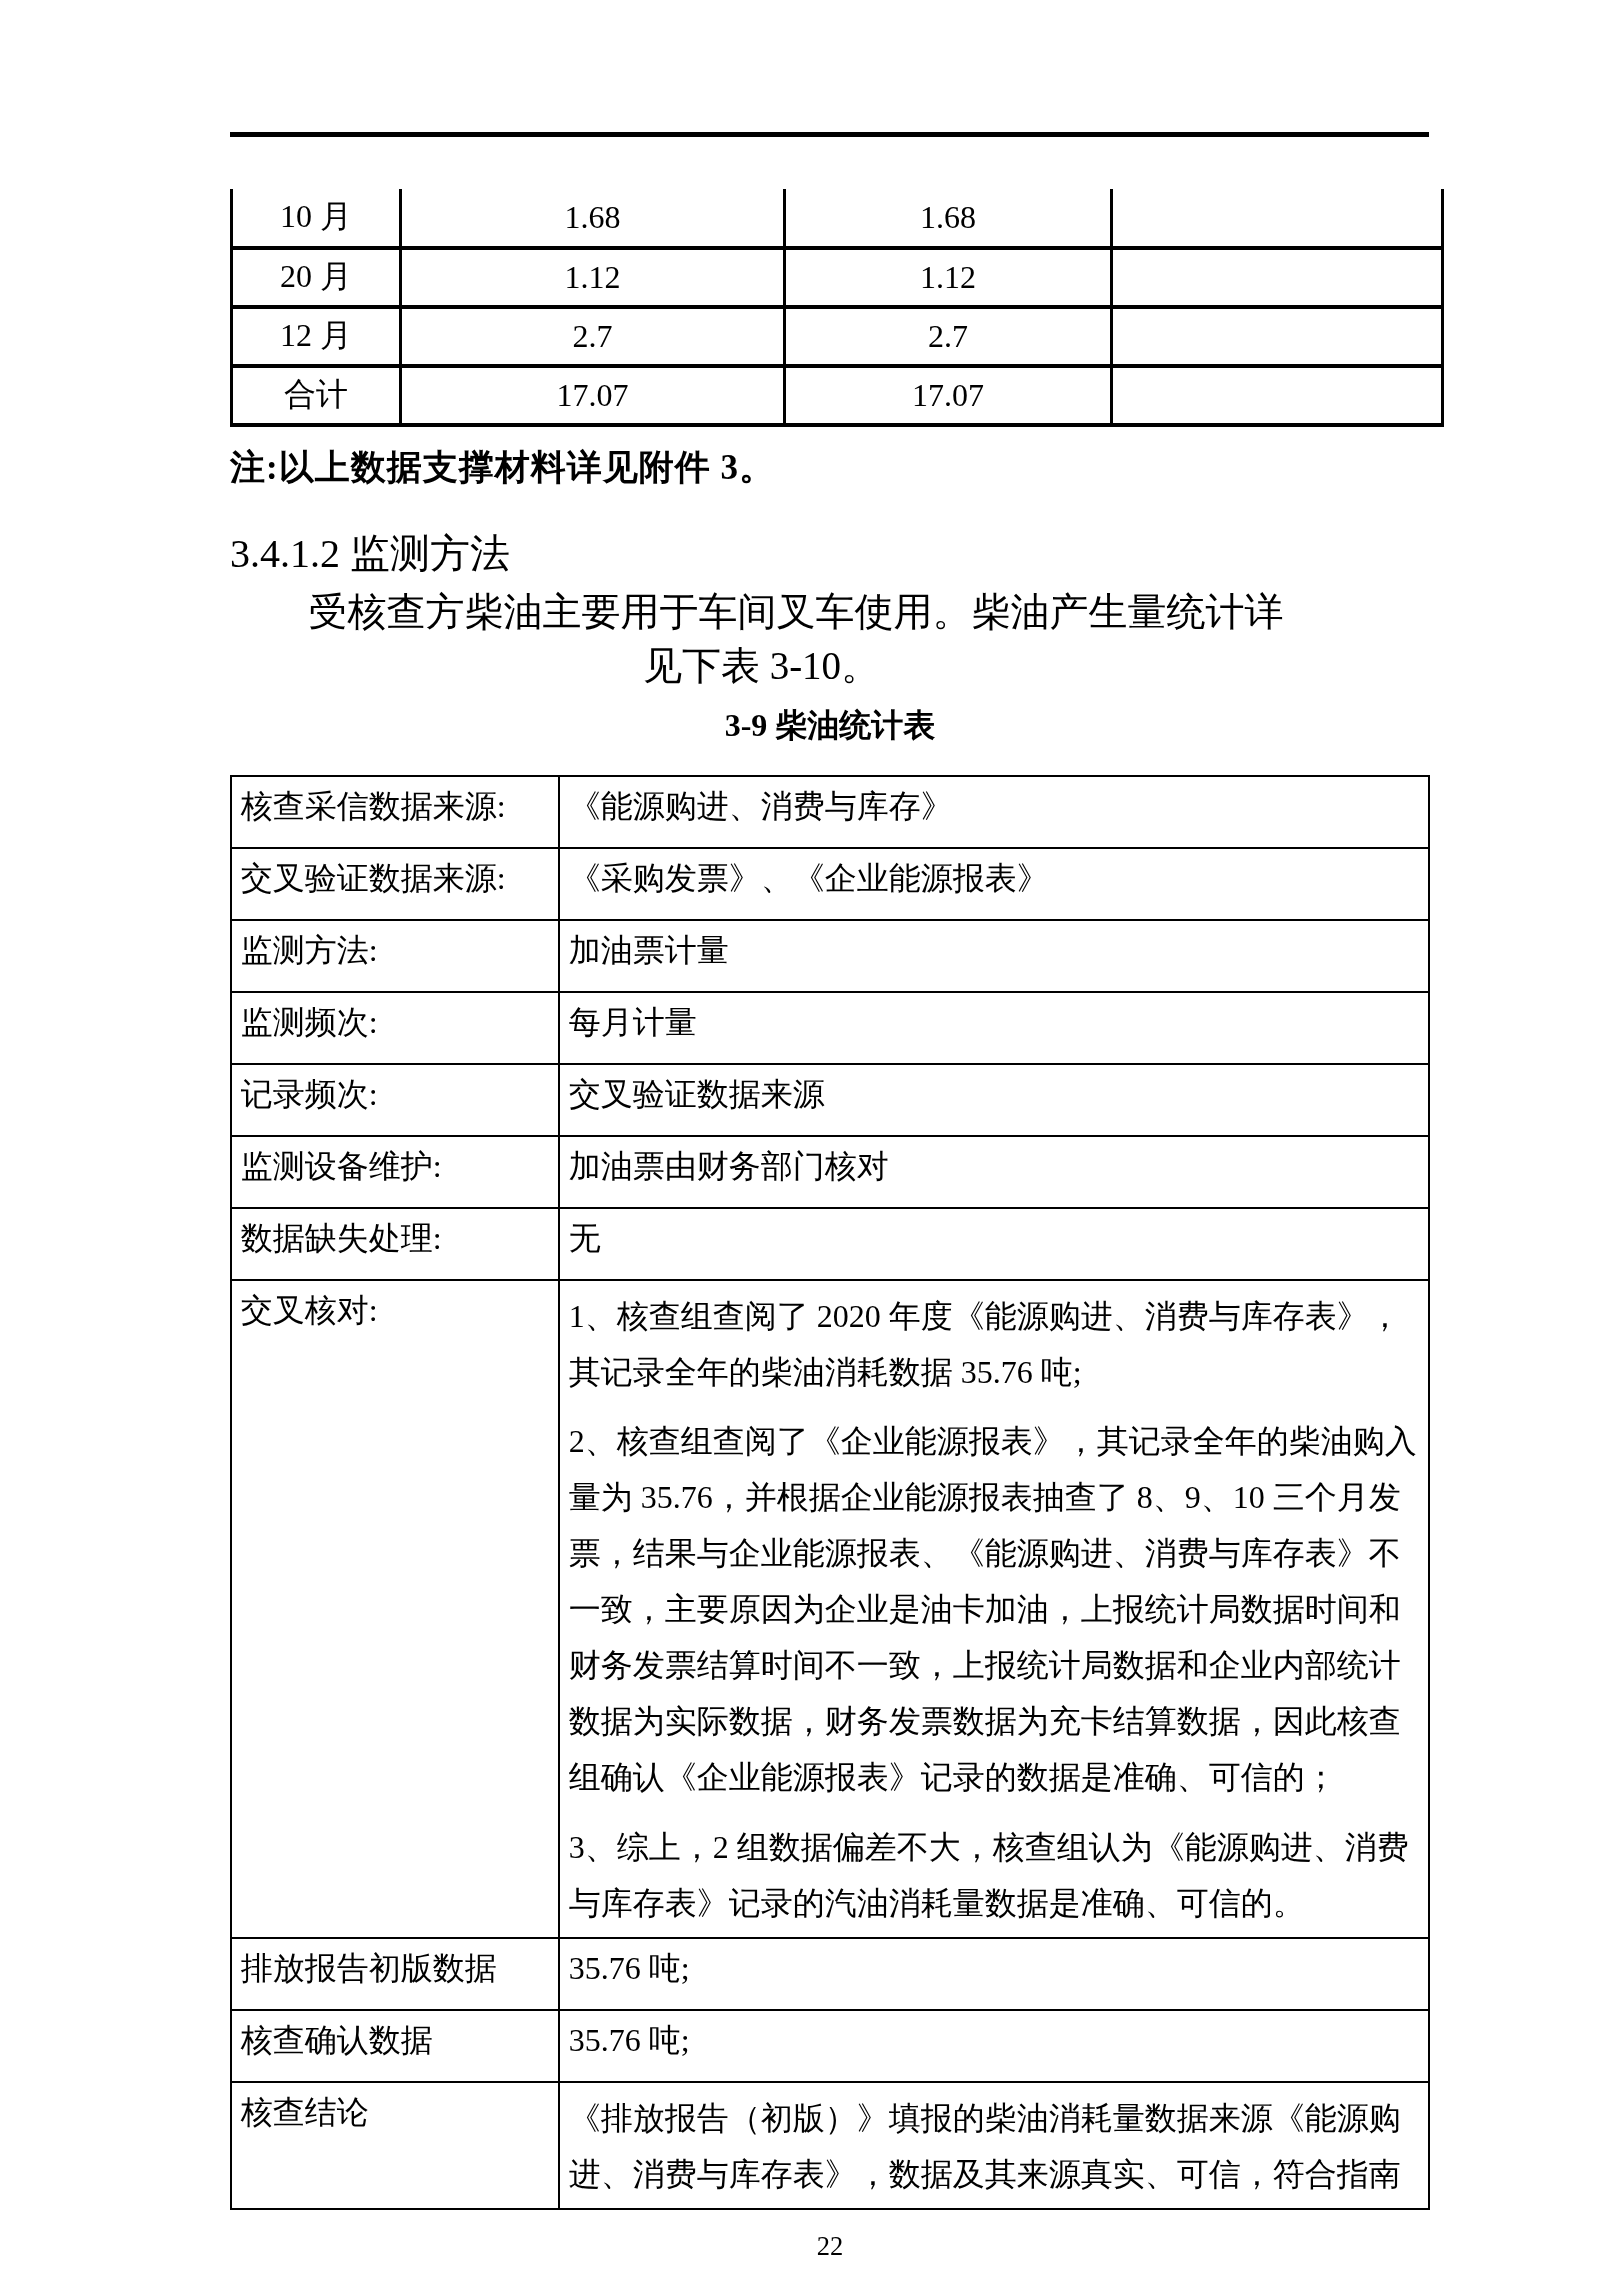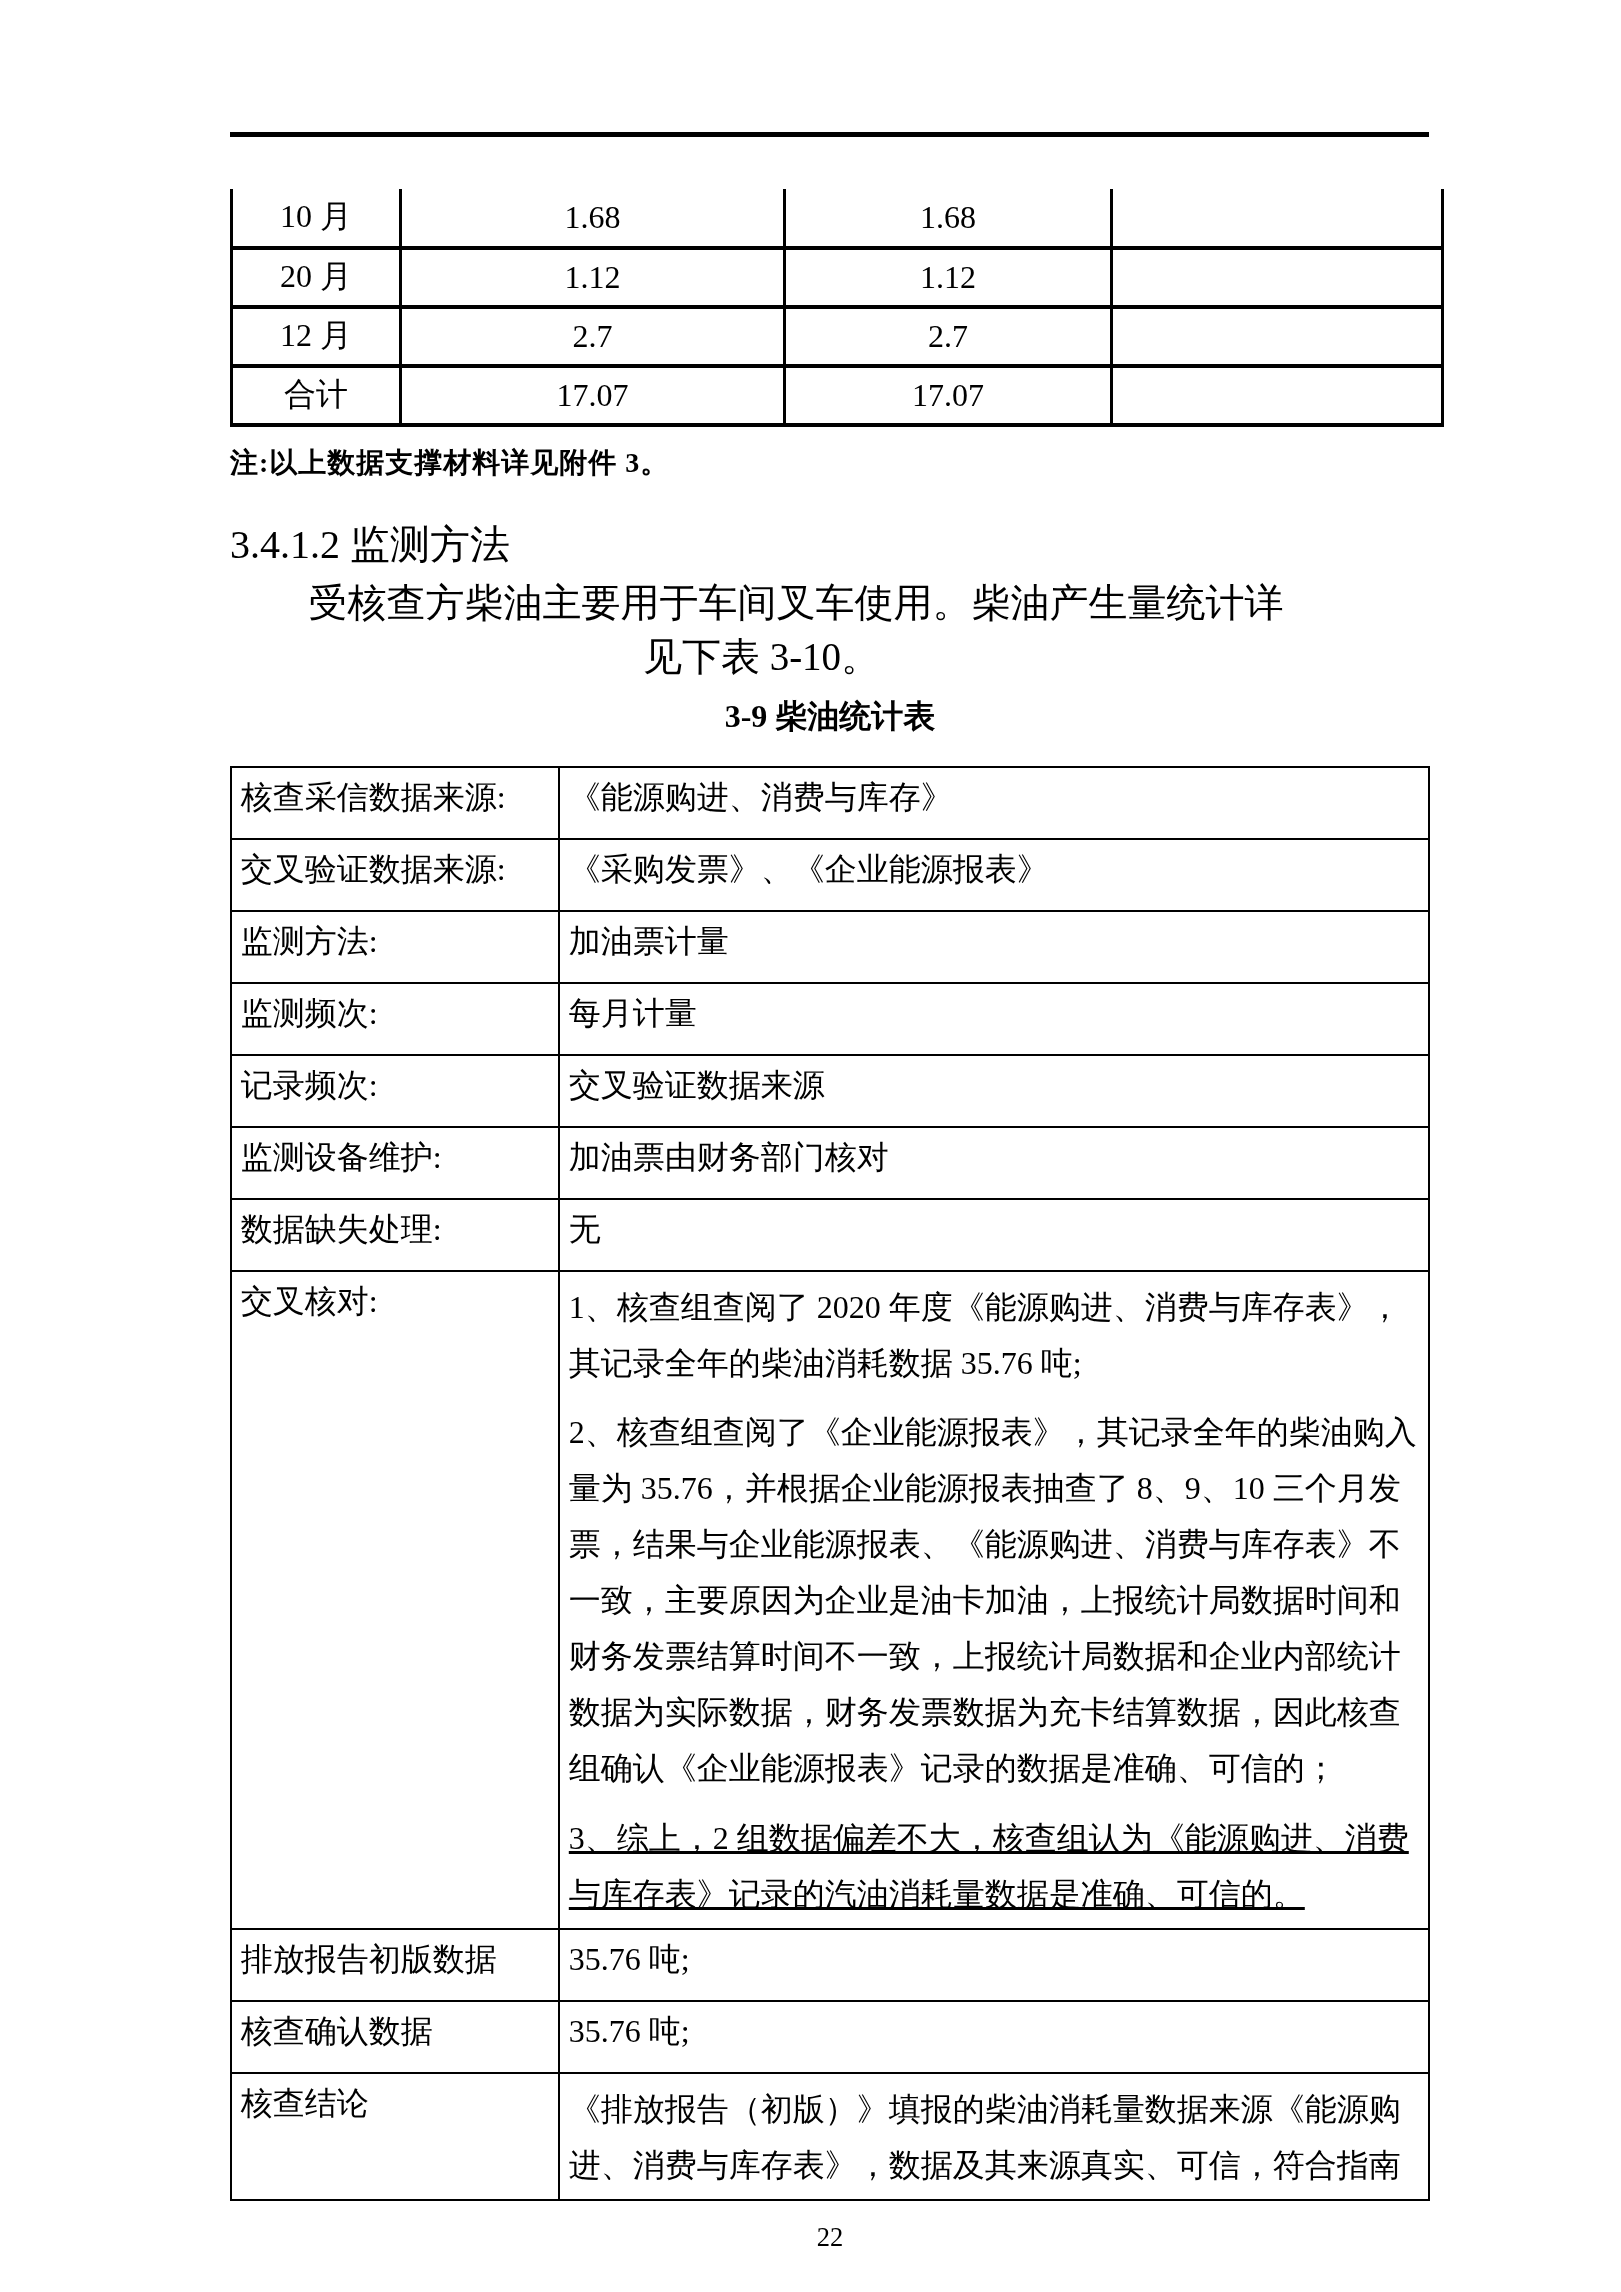--- a/index.html
+++ b/index.html
@@ -27,21 +27,21 @@
     height:59px; text-align:center; vertical-align:middle;
     padding:0 3.9px;
   }
   table.month-table tr:first-child td { border-top:none; }
   table.month-table col.c1 { width:169px; }
   table.month-table col.c2 { width:384px; }
   table.month-table col.c3 { width:327px; }
   table.month-table col.c4 { width:331px; }
 
   .note {
-    margin-top:16.7px; font-size:28px; font-weight:bold;
+    margin-top:16.7px; font-size:35px; font-weight:bold;
     letter-spacing:1px;
   }
 
   .heading {
     margin-top:39px; font-size:40px; line-height:47px;
   }
   .para {
     margin-top:8.8px; font-size:39px; line-height:54px;
     text-indent:69px;
     text-align:center;
@@ -58,21 +58,21 @@
   }
   table.stats-table col.lc { width:328px; }
   table.stats-table td {
     border:2.9px solid #000;
     vertical-align:top;
     padding:6.9px 7.8px 5.9px 8.8px;
     line-height:45px;
   }
   table.stats-table tr.row-s td { height:72px; }
   table.stats-table td.v p { line-height:56px; margin:0 0 13.7px 0; }
-  table.stats-table td.v p:last-child { margin-bottom:0;text-decoration:underline; }
+  table.stats-table td.v p:last-child { margin-bottom:0; }
   table.stats-table tr.row-tall td.v { line-height:56px; }
 
   .page-number {
     margin-top:21.6px; width:1200px; text-align:center; font-size:26.5px;
   }
 </style>
 </head>
 <body>
 
 <div class="page">

